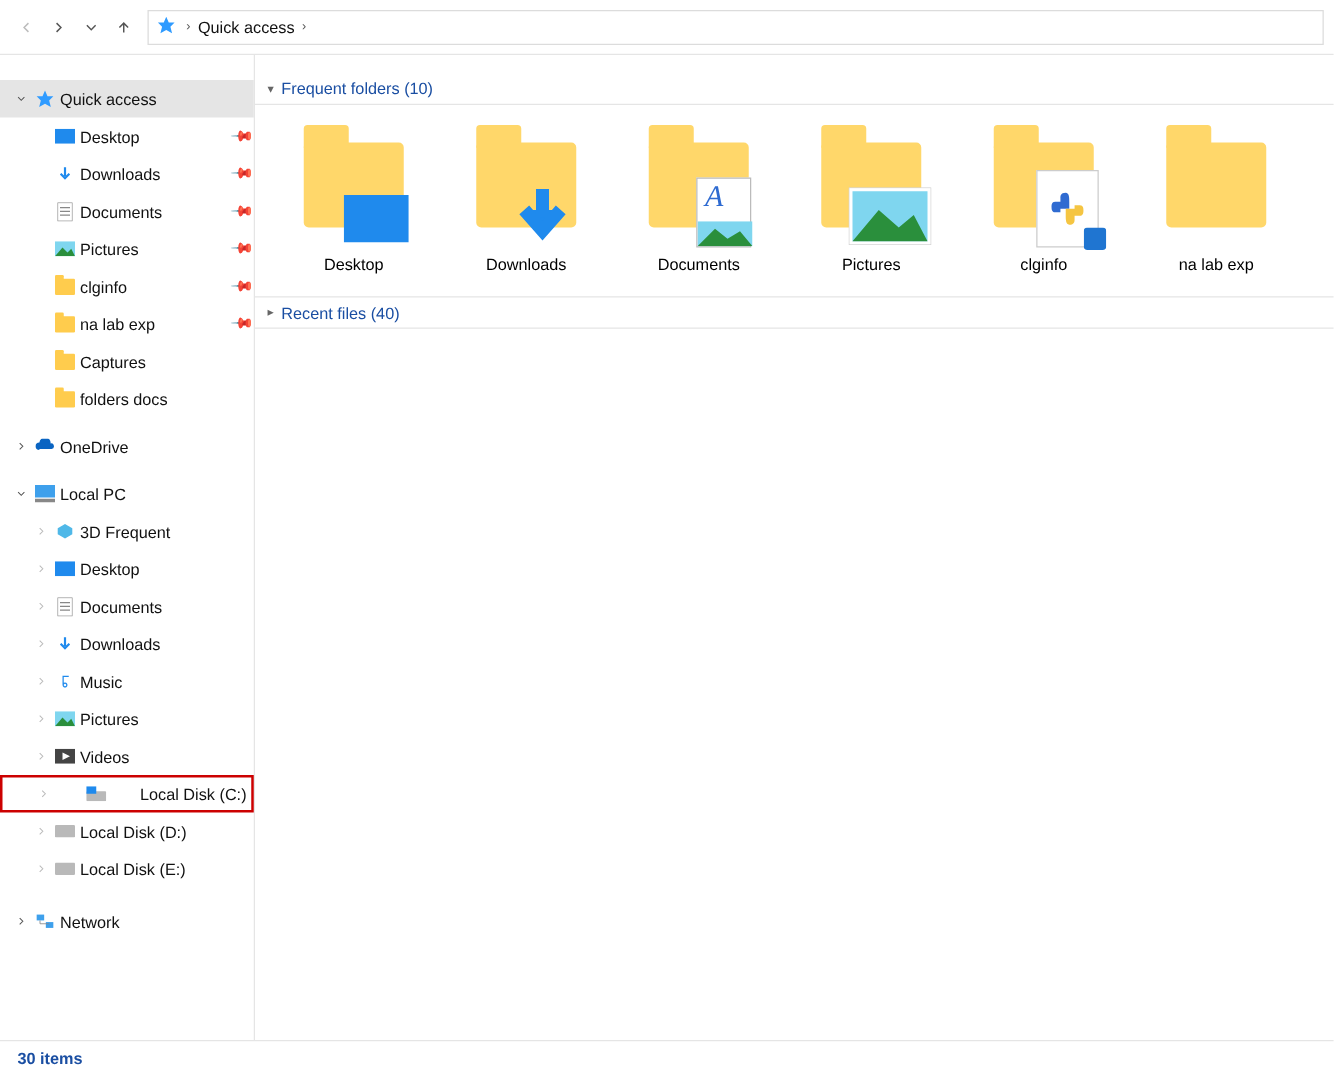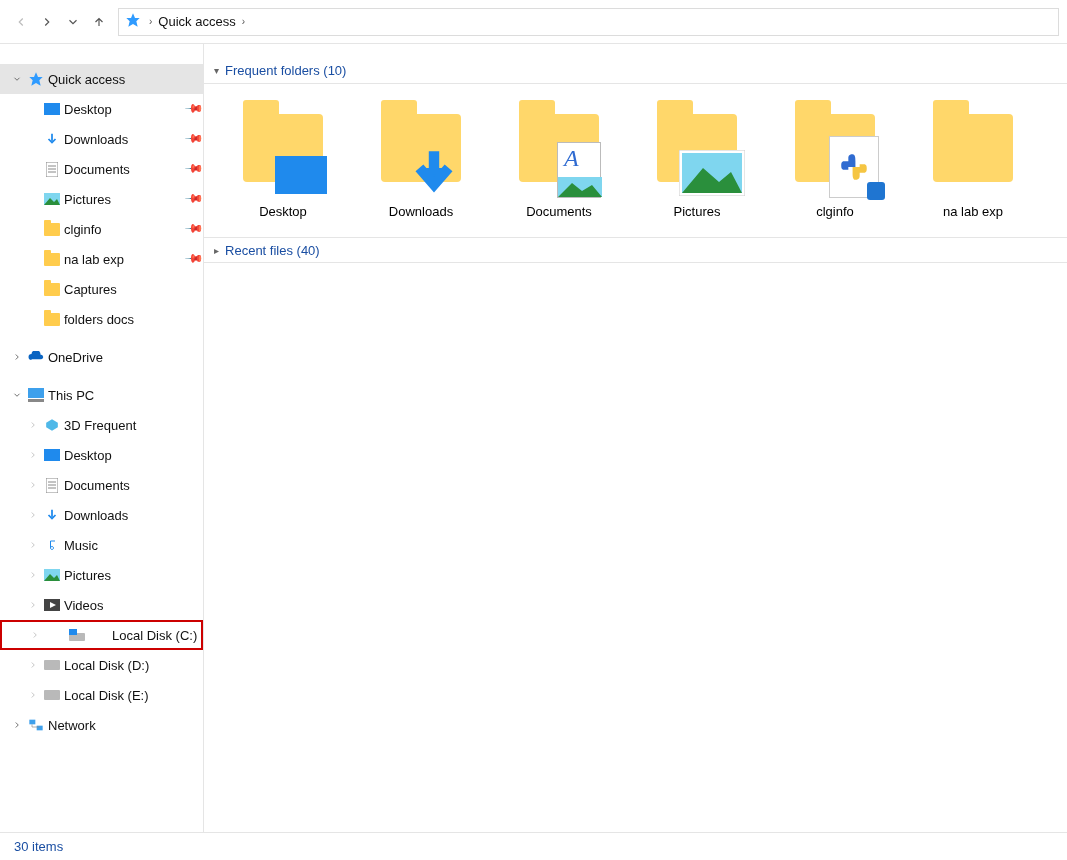--- a/index.html
+++ b/index.html
@@ -31,21 +31,21 @@
   
   .content { flex: 1; display: flex; flex-direction: column; }
   .section-hdr { height: 26px; border-bottom: 1px solid #e5e5e5; display: flex; align-items: center; padding-left: 10px; font-size: 13px; color: #1a4ea2; }
   .section-hdr .chev { margin-right: 6px; color: #666; font-size: 10px; }
   .tiles { display: flex; padding: 14px 10px 18px 10px; }
   .tile { width: 138px; display: flex; flex-direction: column; align-items: center; }
   .tile .thumb { width: 96px; height: 100px; display: flex; align-items: center; justify-content: center; position: relative; }
   .tile .name { font-size: 13px; margin-top: 6px; text-align: center; }
 
   
-  .status { height: 28px; border-top: 1px solid #e5e5e5; display: flex; align-items: center; padding-left: 14px; font-size: 13px; color: #1a4ea2; }
+  .status { height: 28px; border-top: 1px solid #e5e5e5; display: flex; align-items: center; padding-left: 14px; font-size: 13px; color: #1a4ea2; font-weight: bold; }
 
   
   .ic { display: block; }
 
   
   .mini-folder { width: 16px; height: 13px; position: relative; }
   .mini-folder::before { content: ""; position: absolute; inset: 0; background: #ffcc4d; border-radius: 1px; }
   .mini-folder::after  { content: ""; position: absolute; left: 0; top: -3px; width: 7px; height: 4px; background: #ffcc4d; border-radius: 1px 1px 0 0; }
 
   
@@ -202,21 +202,21 @@
           <svg width="10" height="10" viewBox="0 0 24 24">
             <path d="M6 9l6 6 6-6" stroke="#555" stroke-width="2" fill="none"></path>
           </svg>
         </span>
       <span class="ico">
           <svg width="16" height="14" viewBox="0 0 16 14">
             <rect width="16" height="10" fill="#3ea0ec"></rect>
             <rect y="11" width="16" height="3" fill="#888"></rect>
           </svg>
         </span>
-      <span class="lbl">This PC</span>
+      <span class="lbl">Local PC</span>
     </div>
     <div class="tree-item child">
       <span class="exp">
           <svg width="10" height="10" viewBox="0 0 24 24">
             <path d="M9 6l6 6-6 6" stroke="#bbb" stroke-width="2" fill="none"></path>
           </svg>
         </span>
       <span class="ico">
           <svg width="14" height="14" viewBox="0 0 24 24">
             <polygon points="12,2 22,8 22,16 12,22 2,16 2,8" fill="#4fb8e8"></polygon>
@@ -341,21 +341,21 @@
           </svg>
         </span>
       <span class="ico">
           <svg width="16" height="10" viewBox="0 0 16 10">
             <rect width="16" height="10" rx="1" fill="#b9b9b9"></rect>
           </svg>
         </span>
       <span class="lbl">Local Disk (E:)</span>
     </div>
 
-    <div class="tree-item top" style="margin-top:0">
+    <div class="tree-item top" style="margin-top:12px">
       <span class="exp">
           <svg width="10" height="10" viewBox="0 0 24 24">
             <path d="M9 6l6 6-6 6" stroke="#555" stroke-width="2" fill="none"></path>
           </svg>
         </span>
       <span class="ico">
           <svg width="16" height="14" viewBox="0 0 24 20">
             <rect x="2" y="2" width="9" height="7" fill="#3ea0ec"></rect>
             <rect x="13" y="11" width="9" height="7" fill="#3ea0ec"></rect>
             <path d="M6 9v4h11" stroke="#888" fill="none"></path>

